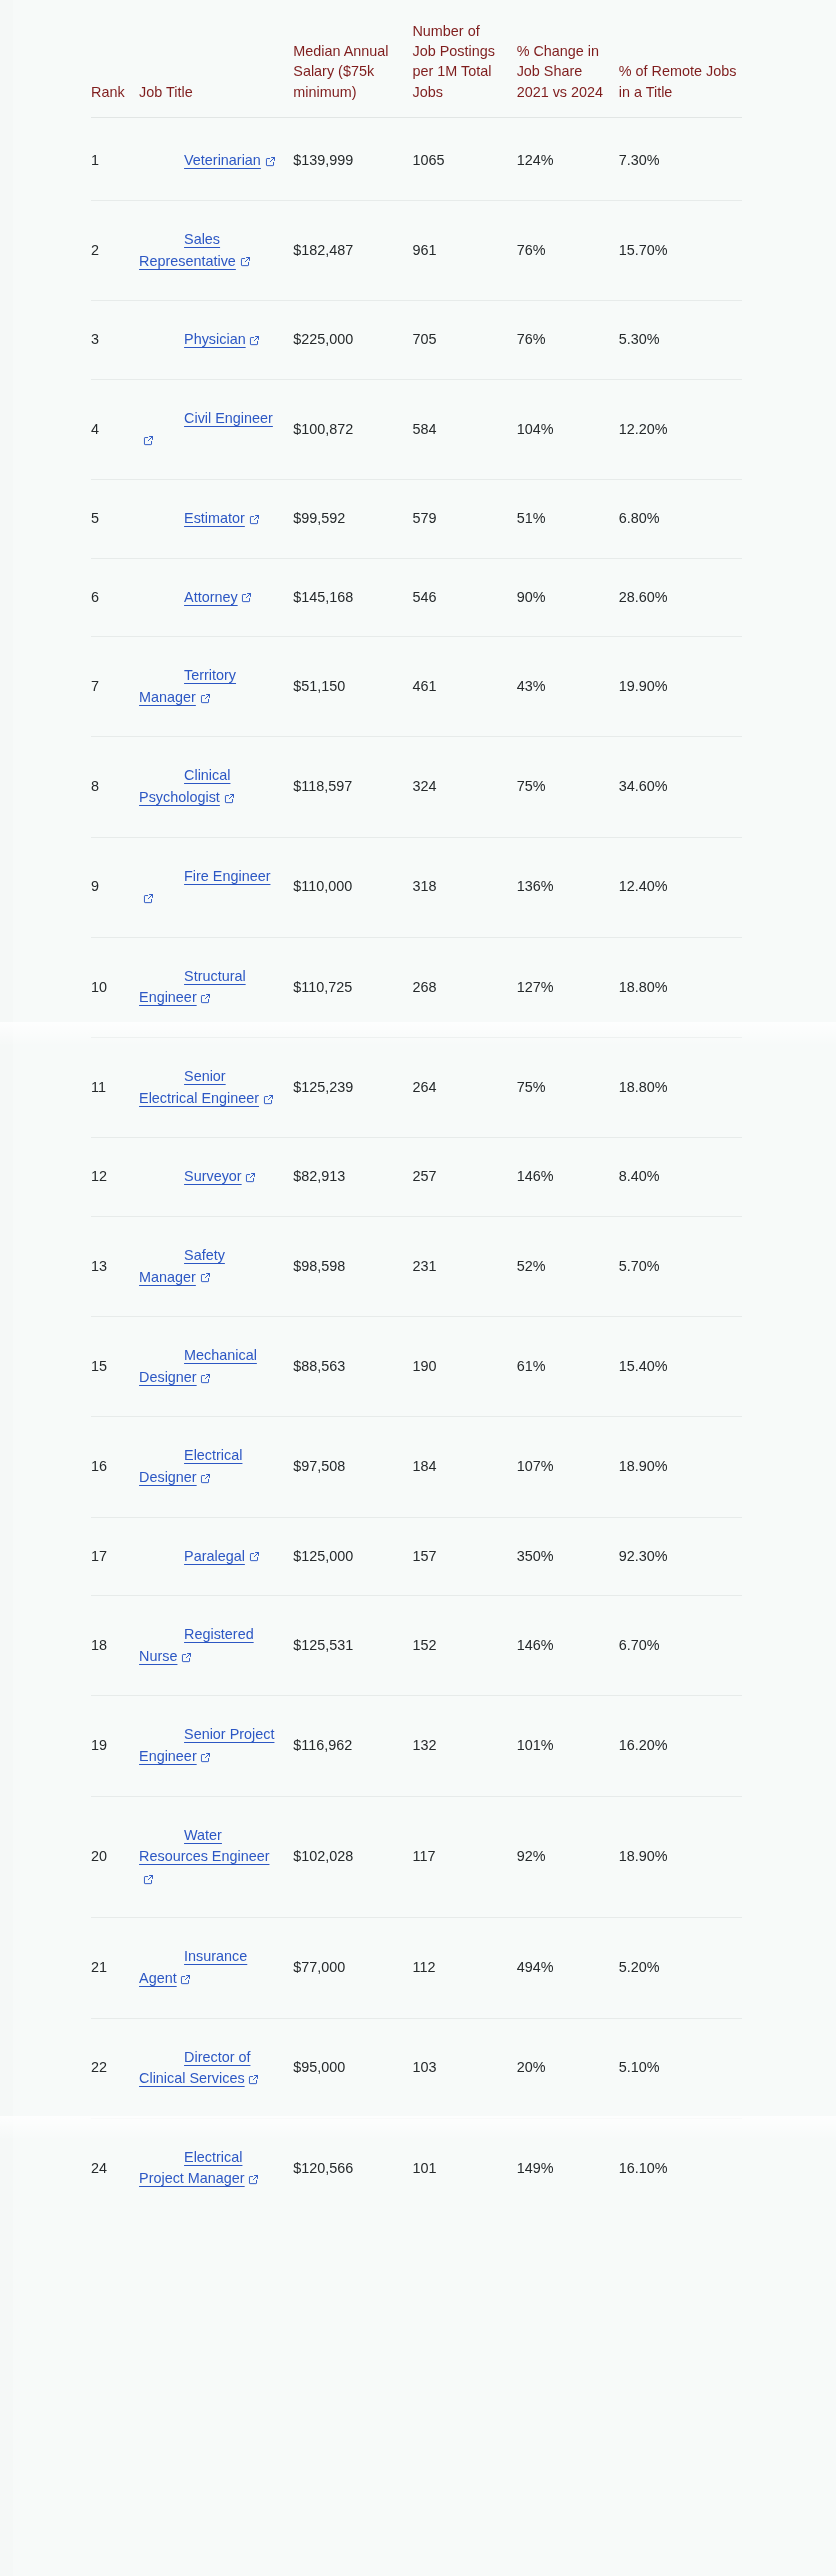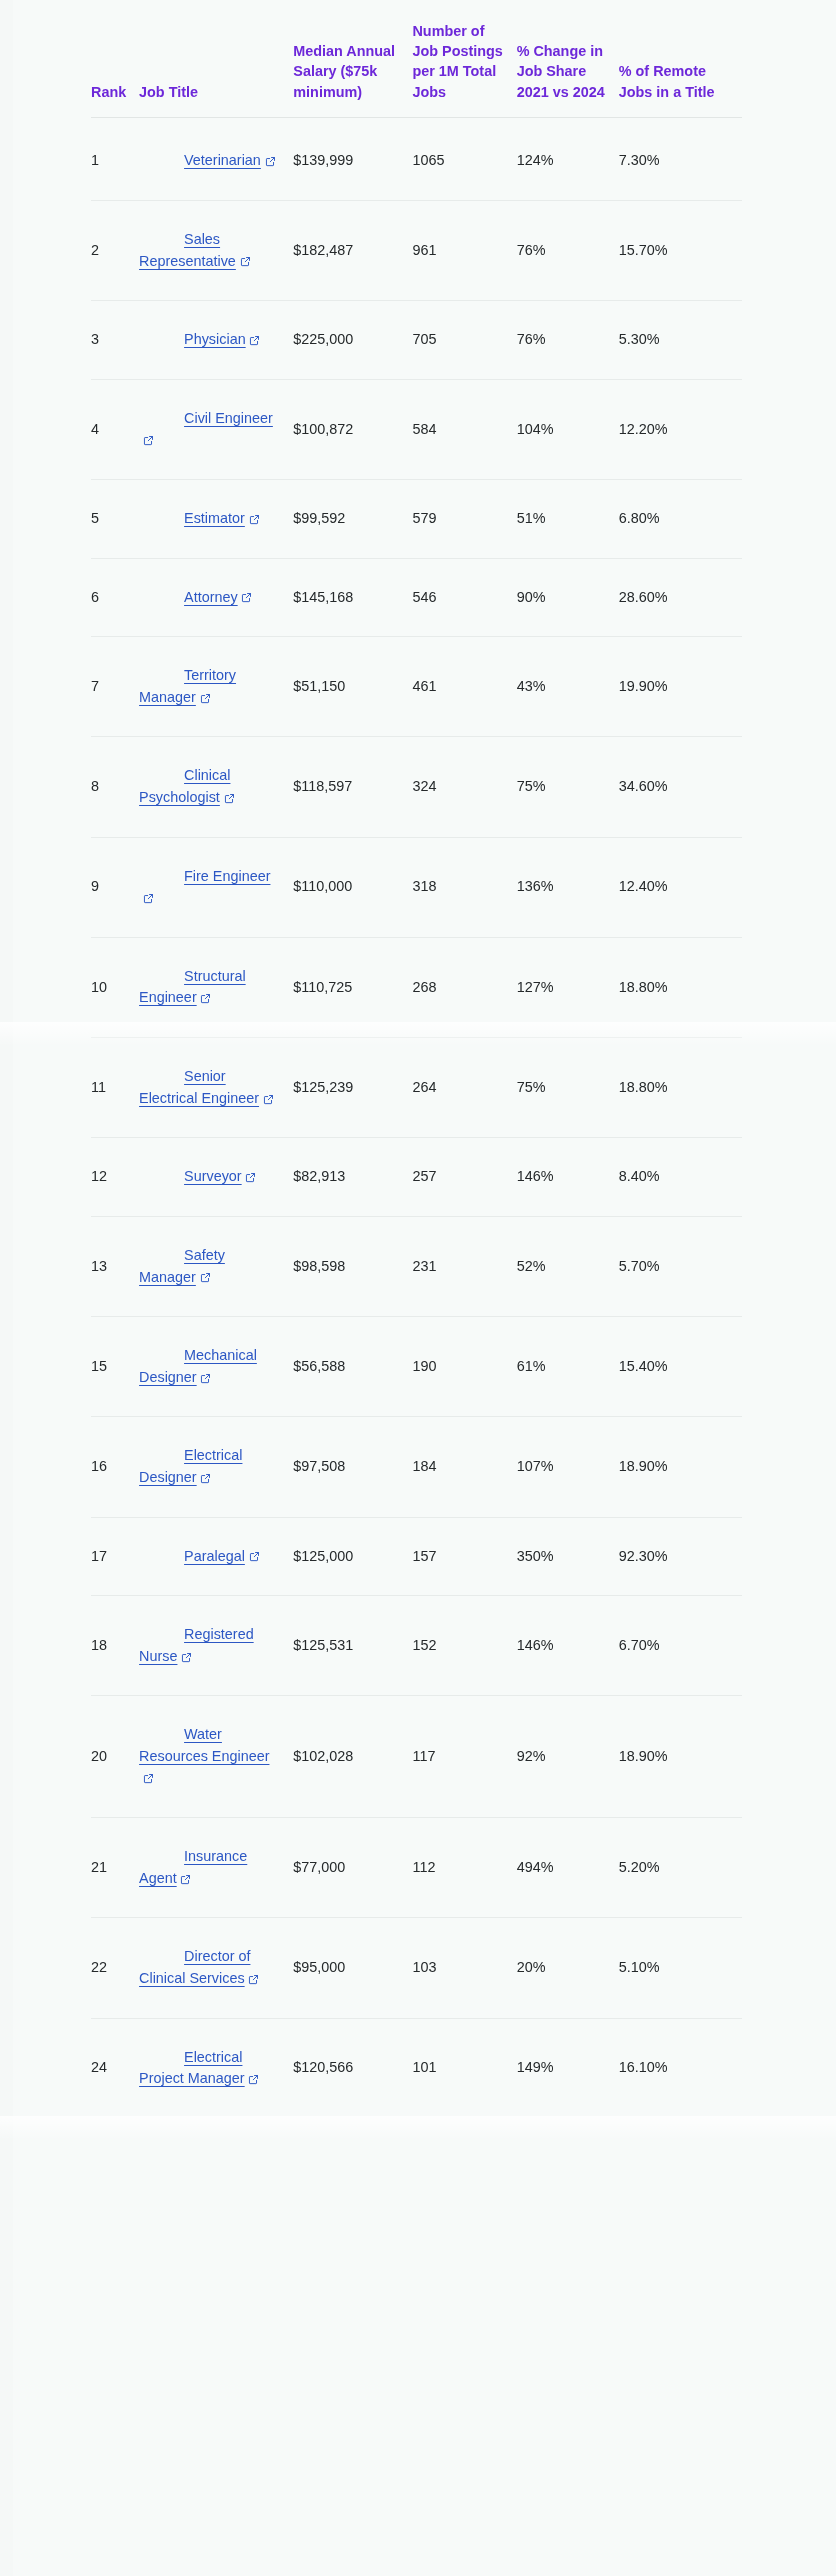--- a/index.html
+++ b/index.html
@@ -42,22 +42,22 @@
 
   table.rank-table {
     border-collapse: collapse;
     margin: 0 0 0 91px;
     width: 651px;
     table-layout: fixed;
   }
 
   table.rank-table thead th {
     font-size: 14.4px;
-    font-weight: bold;
-    color: #6d28d9;
+    font-weight: normal;
+    color: #7f1d1d;
     text-align: left;
     vertical-align: bottom;
     padding: 0 13px 15px 0;
     line-height: 1.42;
     border-bottom: 1.4px solid #e2e6e5;
   }
   table.rank-table thead th:last-child { padding-right: 0; }
 
   col.c-rank  { width: 48px; }
   col.c-title { width: 154px; }
@@ -285,21 +285,21 @@
           <td>52%</td>
           <td>5.70%</td>
         </tr>
         <tr>
           <td class="cell-rank">15</td>
           <td><a class="joblink"><span>Mechanical Designer</span><span class="ext"><svg viewBox="0 0 16 16" width="11" height="11" fill="none" stroke="currentColor" stroke-width="1.4" stroke-linecap="round" stroke-linejoin="round">
                   <path d="M9.5 2.2H13.8V6.5"></path>
                   <path d="M13.8 2.2L7.6 8.4"></path>
                   <path d="M12.4 9.3V13.1a0.9 0.9 0 0 1-0.9 0.9H3a0.9 0.9 0 0 1-0.9-0.9V4.6a0.9 0.9 0 0 1 0.9-0.9H6.8"></path>
                 </svg></span></a></td>
-          <td>$56,588</td>
+          <td>$88,563</td>
           <td>190</td>
           <td>61%</td>
           <td>15.40%</td>
         </tr>
         <tr>
           <td class="cell-rank">16</td>
           <td><a class="joblink"><span>Electrical Designer</span><span class="ext"><svg viewBox="0 0 16 16" width="11" height="11" fill="none" stroke="currentColor" stroke-width="1.4" stroke-linecap="round" stroke-linejoin="round">
                   <path d="M9.5 2.2H13.8V6.5"></path>
                   <path d="M13.8 2.2L7.6 8.4"></path>
                   <path d="M12.4 9.3V13.1a0.9 0.9 0 0 1-0.9 0.9H3a0.9 0.9 0 0 1-0.9-0.9V4.6a0.9 0.9 0 0 1 0.9-0.9H6.8"></path>
@@ -327,20 +327,32 @@
                   <path d="M9.5 2.2H13.8V6.5"></path>
                   <path d="M13.8 2.2L7.6 8.4"></path>
                   <path d="M12.4 9.3V13.1a0.9 0.9 0 0 1-0.9 0.9H3a0.9 0.9 0 0 1-0.9-0.9V4.6a0.9 0.9 0 0 1 0.9-0.9H6.8"></path>
                 </svg></span></a></td>
           <td>$125,531</td>
           <td>152</td>
           <td>146%</td>
           <td>6.70%</td>
         </tr>
         <tr>
+          <td class="cell-rank">19</td>
+          <td><a class="joblink"><span>Senior Project Engineer</span><span class="ext"><svg viewBox="0 0 16 16" width="11" height="11" fill="none" stroke="currentColor" stroke-width="1.4" stroke-linecap="round" stroke-linejoin="round">
+                  <path d="M9.5 2.2H13.8V6.5"></path>
+                  <path d="M13.8 2.2L7.6 8.4"></path>
+                  <path d="M12.4 9.3V13.1a0.9 0.9 0 0 1-0.9 0.9H3a0.9 0.9 0 0 1-0.9-0.9V4.6a0.9 0.9 0 0 1 0.9-0.9H6.8"></path>
+                </svg></span></a></td>
+          <td>$116,962</td>
+          <td>132</td>
+          <td>101%</td>
+          <td>16.20%</td>
+        </tr>
+        <tr>
           <td class="cell-rank">20</td>
           <td><a class="joblink"><span>Water Resources Engineer</span><span class="ext"><svg viewBox="0 0 16 16" width="11" height="11" fill="none" stroke="currentColor" stroke-width="1.4" stroke-linecap="round" stroke-linejoin="round">
                   <path d="M9.5 2.2H13.8V6.5"></path>
                   <path d="M13.8 2.2L7.6 8.4"></path>
                   <path d="M12.4 9.3V13.1a0.9 0.9 0 0 1-0.9 0.9H3a0.9 0.9 0 0 1-0.9-0.9V4.6a0.9 0.9 0 0 1 0.9-0.9H6.8"></path>
                 </svg></span></a></td>
           <td>$102,028</td>
           <td>117</td>
           <td>92%</td>
           <td>18.90%</td>

